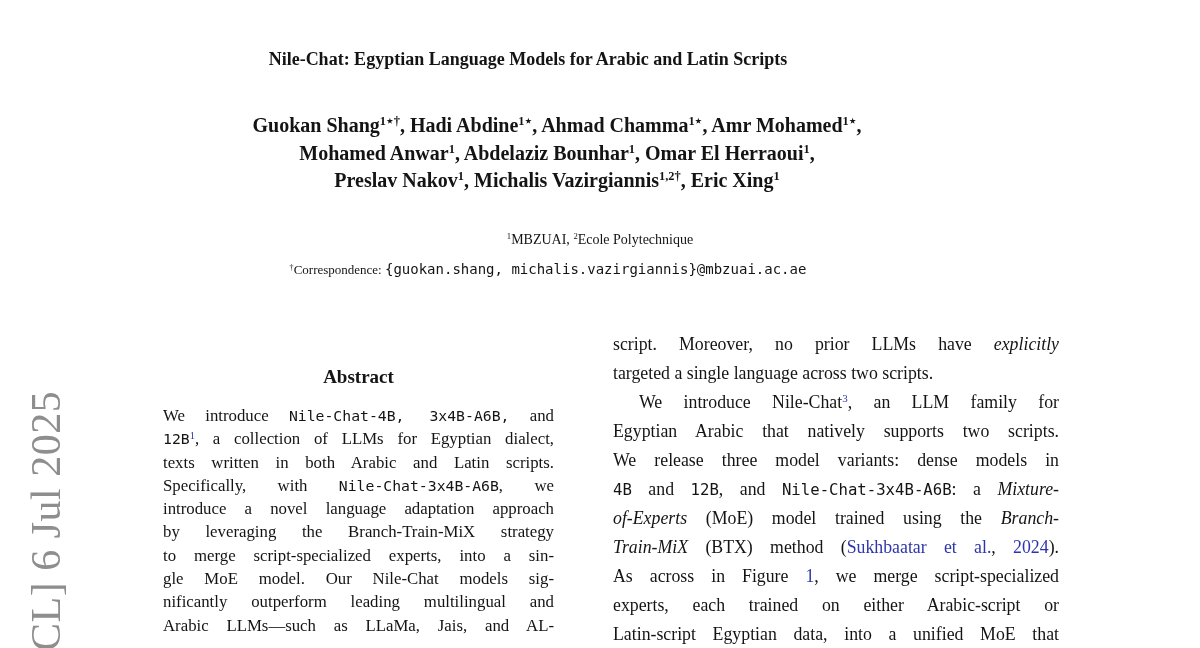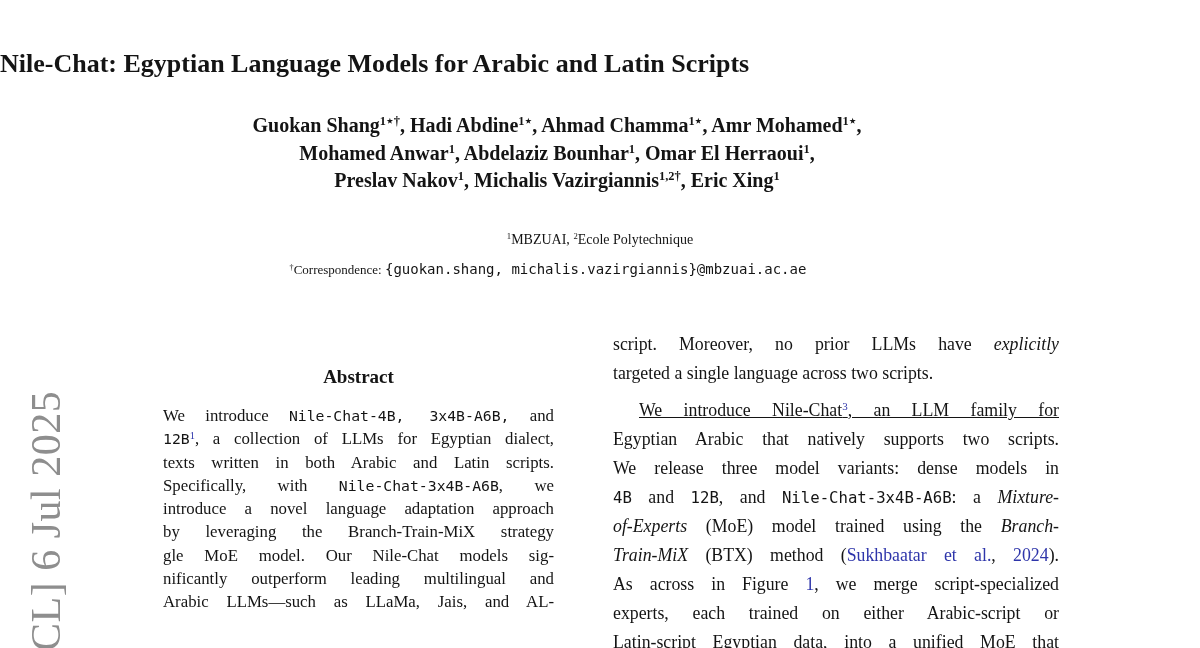--- a/index.html
+++ b/index.html
@@ -12,21 +12,21 @@
   
   .watermark{
     position:absolute; left:22px; top:651px;
     transform:rotate(-90deg); transform-origin:0 0;
     font-size:42px; letter-spacing:0.5px; white-space:nowrap;
     color:var(--wm); font-family:"Liberation Serif", serif;
   }
   
   .title{
     position:absolute; top:50px; left:0; width:1056px;
-    font-size:26px; font-weight:bold; line-height:1.05;
+    text-align:center; font-size:18px; font-weight:bold; line-height:1.05;
   }
   .authors{
     position:absolute; top:112px; left:0; width:1114px;
     text-align:center; font-size:20px; font-weight:bold;
   }
   .authors .line{height:27.5px; line-height:27.5px; text-align:center;}
   .affil{
     position:absolute; top:228px; left:0; width:1200px;
     text-align:center; font-size:14px; line-height:24px;
   }
@@ -84,30 +84,31 @@
 
   <div class="col-left">
     <div class="abs-heading">Abstract</div>
     <div class="abs-body">
         <div class="line"><span>We introduce </span><span class="mono">Nile-Chat-4B, 3x4B-A6B,</span><span> and</span></div>
         <div class="line"><span class="mono">12B</span><span class="sup link">1</span><span>, a collection of LLMs for Egyptian dialect,</span></div>
         <div class="line"><span>texts written in both Arabic and Latin scripts.</span></div>
         <div class="line"><span>Specifically, with </span><span class="mono">Nile-Chat-3x4B-A6B</span><span>, we</span></div>
         <div class="line"><span>introduce a novel language adaptation approach</span></div>
         <div class="line"><span>by leveraging the Branch-Train-MiX strategy</span></div>
+        <div class="line"><span>to merge script-specialized experts, into a sin-</span></div>
         <div class="line"><span>gle MoE model.  Our Nile-Chat models sig-</span></div>
         <div class="line"><span>nificantly outperform leading multilingual and</span></div>
         <div class="line"><span>Arabic LLMs—such as LLaMa, Jais, and AL-</span></div>
       </div>
   </div>
 
   <div class="col-right">
       <div class="line"><span>script.  Moreover, no prior LLMs have </span><span class="it">explicitly</span></div>
       <div class="line flush"><span>targeted a single language across two scripts.</span></div>
-      <div class="line ind" style="margin-top: 8px; text-decoration: underline;"><span>We introduce Nile-Chat</span><span class="sup link">3</span><span>, an LLM family for</span></div>
+      <div class="line ind" style="margin-top: 0;"><span>We introduce Nile-Chat</span><span class="sup link">3</span><span>, an LLM family for</span></div>
       <div class="line"><span>Egyptian Arabic that natively supports two scripts.</span></div>
       <div class="line"><span>We release three model variants: dense models in</span></div>
       <div class="line"><span class="mono">4B</span><span> and </span><span class="mono">12B</span><span>, and </span><span class="mono">Nile-Chat-3x4B-A6B</span><span>: a </span><span class="it">Mixture-</span></div>
       <div class="line"><span class="it">of-Experts</span><span> (MoE) model trained using the </span><span class="it">Branch-</span></div>
       <div class="line"><span class="it">Train-MiX</span><span> (BTX) method (</span><span class="link">Sukhbaatar et al.</span><span>, </span><span class="link">2024</span><span>).</span></div>
       <div class="line"><span>As across in Figure </span><span class="link">1</span><span>, we merge script-specialized</span></div>
       <div class="line"><span>experts, each trained on either Arabic-script or</span></div>
       <div class="line"><span>Latin-script Egyptian data, into a unified MoE that</span></div>
     </div>
 

